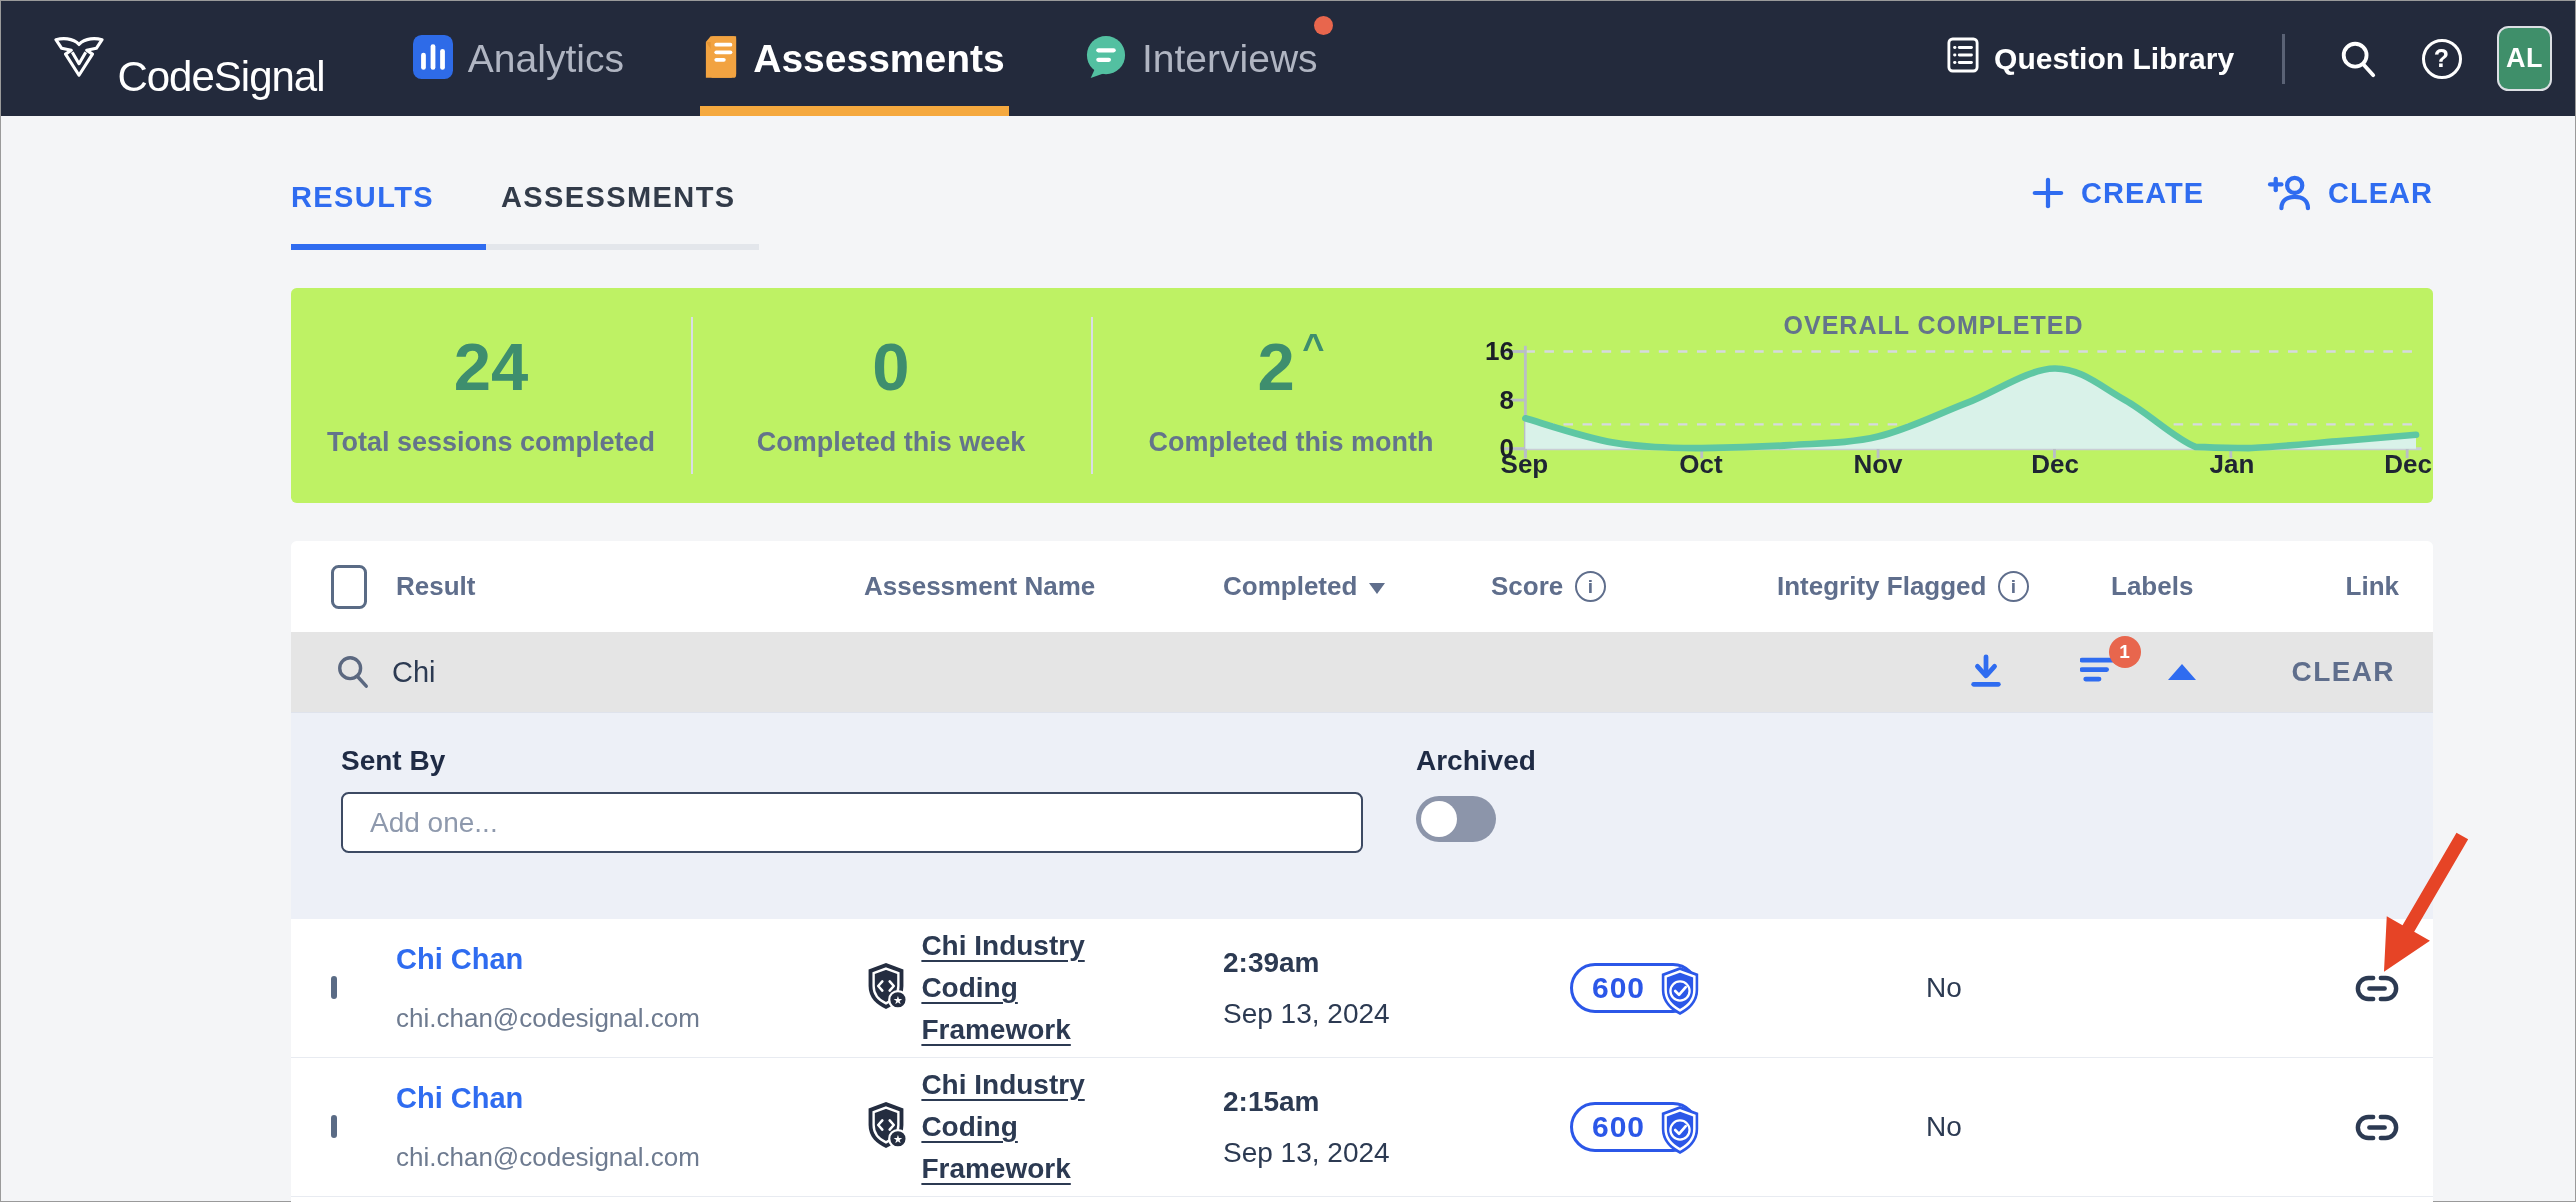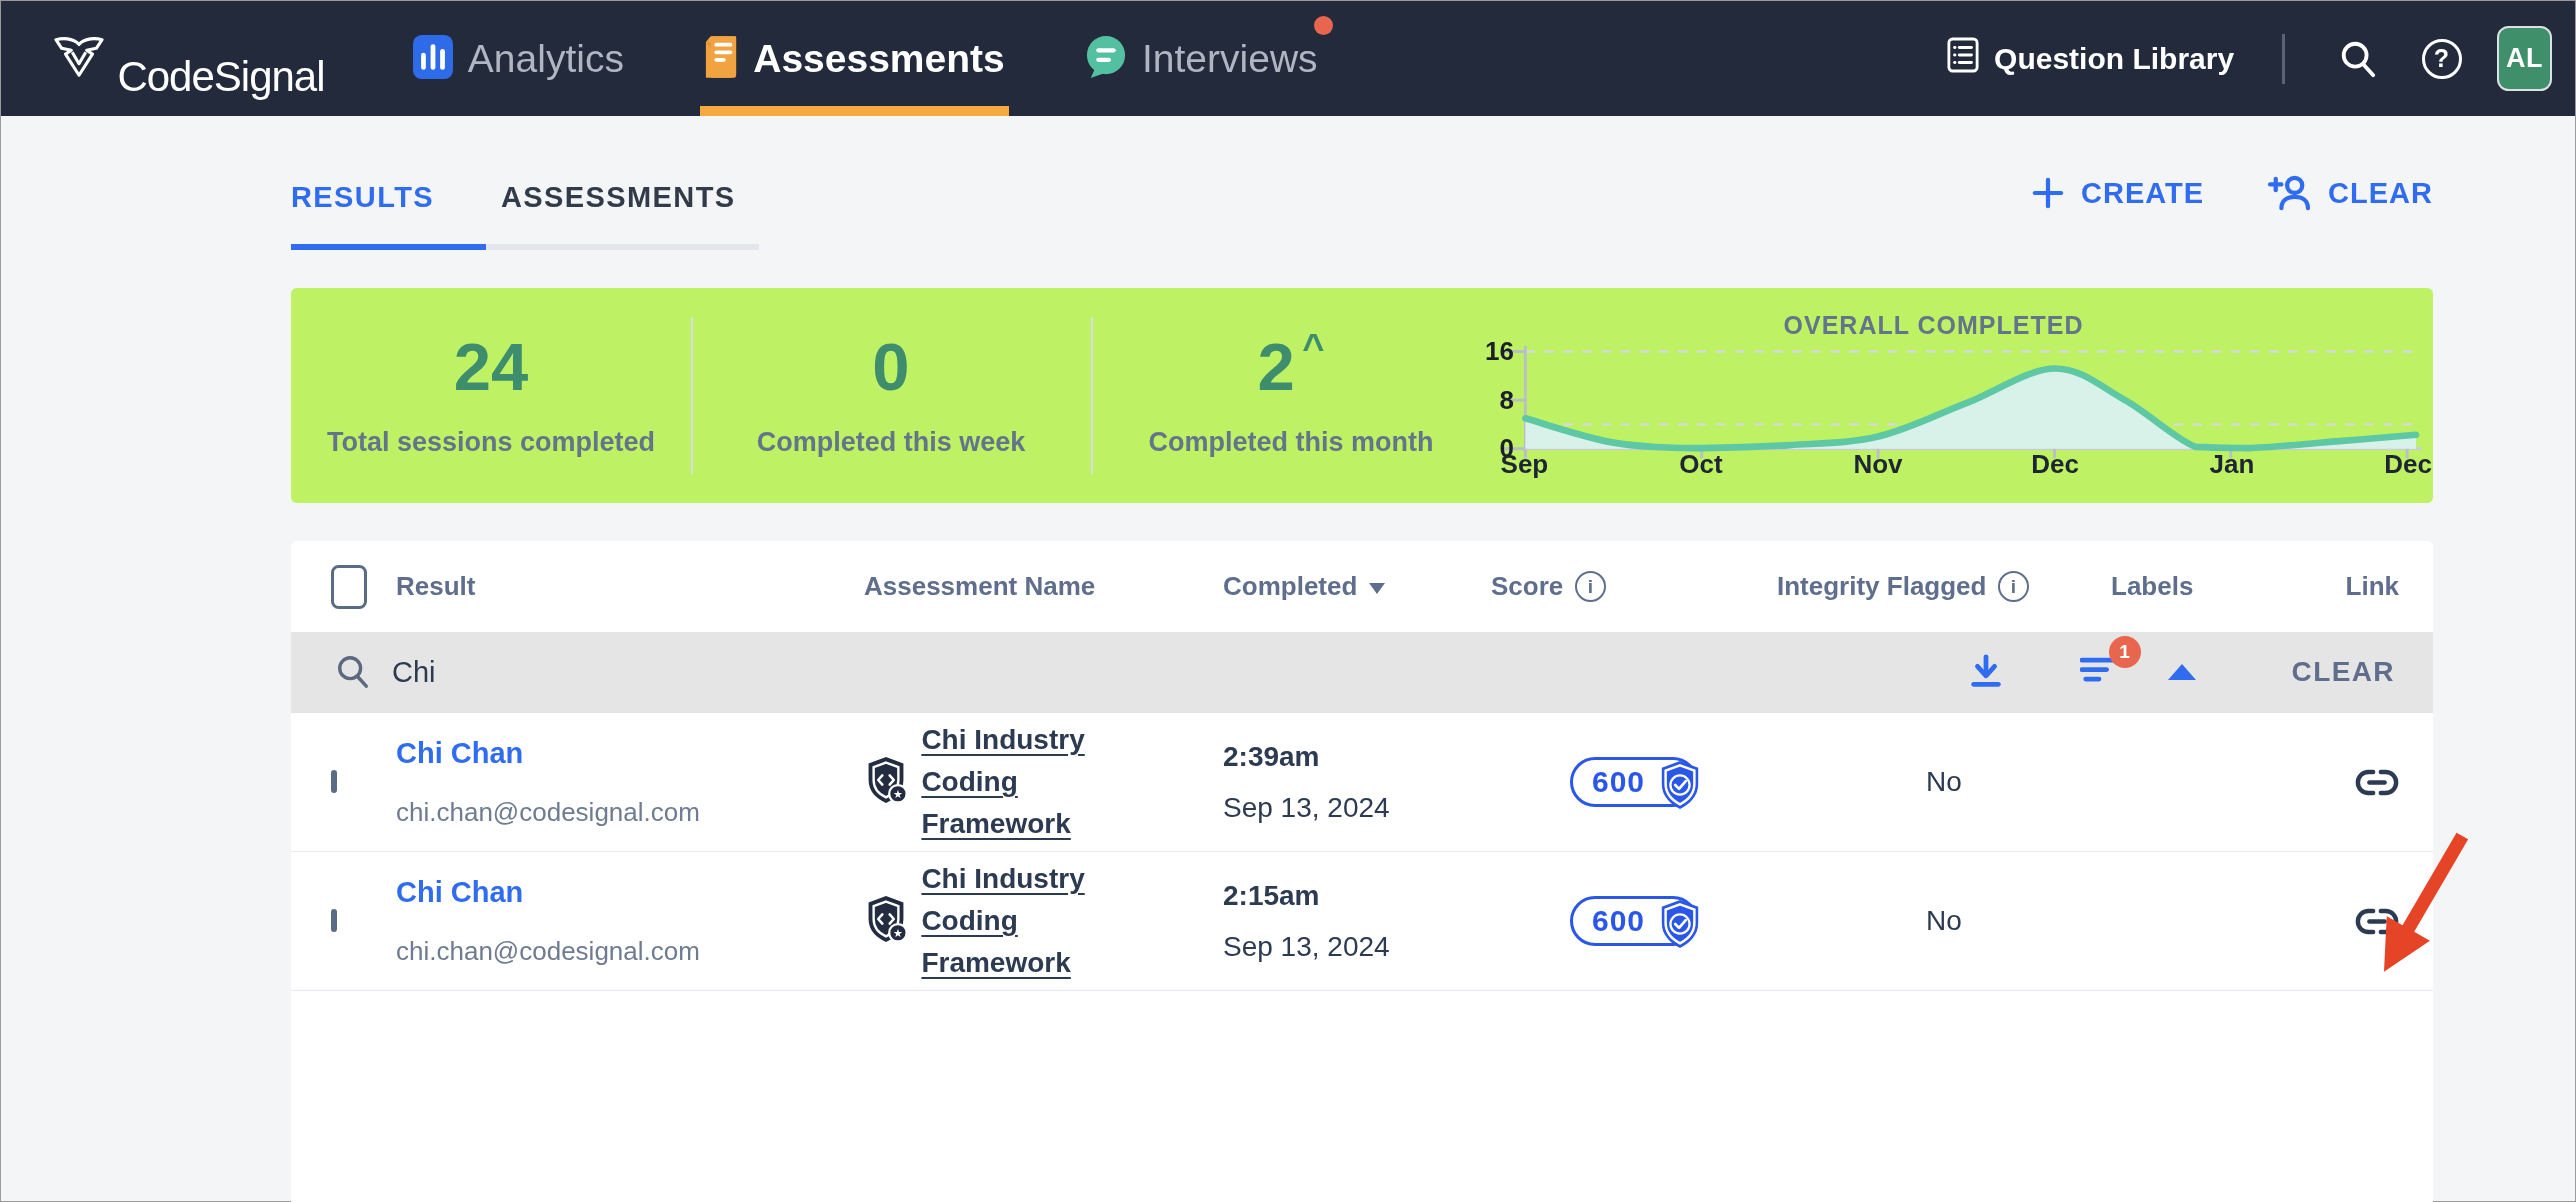--- a/index.html
+++ b/index.html
@@ -320,20 +320,30 @@
                 <line x1="2" y1="15" x2="28" y2="15"></line>
                 <line x1="6" y1="25" x2="20" y2="25"></line>
               </svg>
             <span class="filter-badge">1</span>
           </span>
           <span class="caret-up"></span>
           <span class="clear-btn">CLEAR</span>
         </div>
       </div>
 
+      <div class="filter-panel">
+        <div class="filter-label">Sent By</div>
+        <input class="sentby-input" type="text" placeholder="Add one..." style="">
+        <div class="archived-block">
+          <div class="filter-label">Archived</div>
+          <div class="toggle">
+              <span class="toggle-knob"></span>
+            </div>
+        </div>
+      </div>
 
       <div class="tgrid row">
         <div><span class="checkbox"></span></div>
         <div>
           <div class="cand-name">Chi Chan</div>
           <div class="cand-email">chi.chan@codesignal.com</div>
         </div>
         <div class="assess-cell">
           <span>
             <svg width="44" height="50" viewBox="0 0 48 54">

